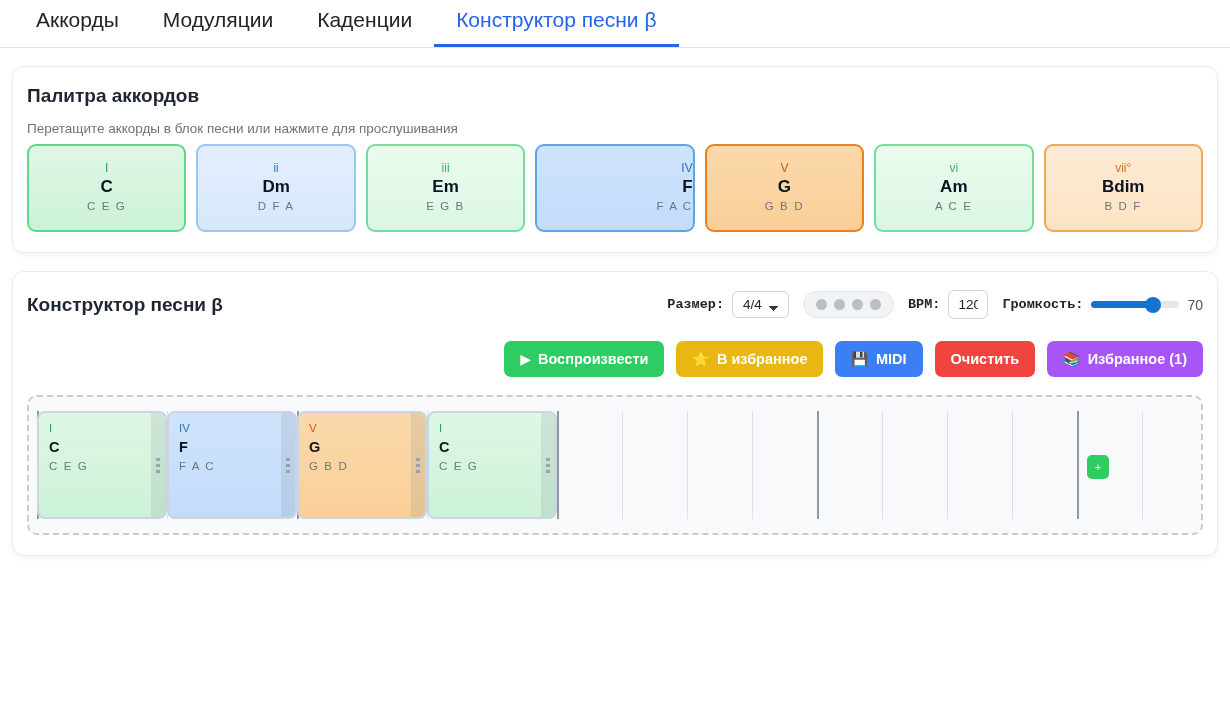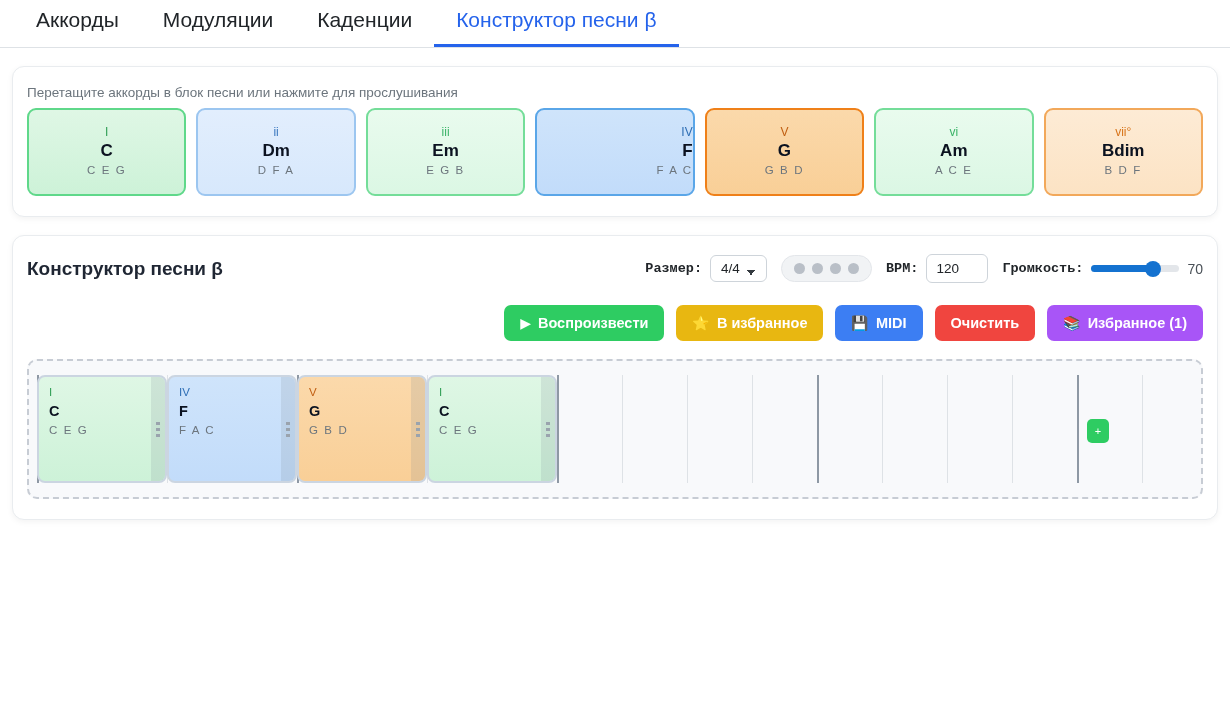--- a/index.html
+++ b/index.html
@@ -80,21 +80,21 @@
     background-size:5px 5px,5px 5px; background-repeat:no-repeat;
   }
   .beats{
     display:flex; align-items:center; gap:7px;
     background:#f1f3f5; border:1px solid #e3e6ea;
     border-radius:18px; padding:7px 12px;
   }
   .beat-dot{ width:11px; height:11px; border-radius:50%; background:#b9bfc7; }
   input.bpm{
     font-family:inherit; font-size:13.5px; color:#212529;
-    width:62px; padding:6px 9px; border:1px solid #ced4da; border-radius:6px; background:#fff;
+    width:40px; padding:6px 9px; border:1px solid #ced4da; border-radius:6px; background:#fff;
   }
   .slider{ position:relative; width:88px; height:18px; display:flex; align-items:center; cursor:pointer; }
   .slider .track{ position:absolute; left:0; right:0; height:7px; border-radius:4px; background:#e3e6ea; }
   .slider .fill{ position:absolute; left:0; height:7px; border-radius:4px; background:#1472d0; width:70%; }
   .slider .thumb{ position:absolute; left:70%; width:16px; height:16px; margin-left:-8px; border-radius:50%; background:#1472d0; }
   .vol-val{ font-size:14px; color:#495057; }
 
   
   .actions{ display:flex; gap:12px; justify-content:flex-end; margin-top:22px; }
   .btn{
@@ -148,20 +148,21 @@
 
 <div class="tabbar" id="tabbar">
     <button class="tab">Аккорды</button>
     <button class="tab">Модуляции</button>
     <button class="tab">Каденции</button>
     <button class="tab active">Конструктор песни β</button>
   </div>
 
 <div class="card">
   <div class="card-body">
+    <h2 class="card-title">Палитра аккордов</h2>
     <p class="card-sub">Перетащите аккорды в блок песни или нажмите для прослушивания</p>
     <div class="palette" id="palette">
         <div class="chip t-green">
           <div class="num">I</div>
           <div class="name">C</div>
           <div class="notes">C E G</div>
         </div>
         <div class="chip t-blue-soft">
           <div class="num">ii</div>
           <div class="name">Dm</div>

